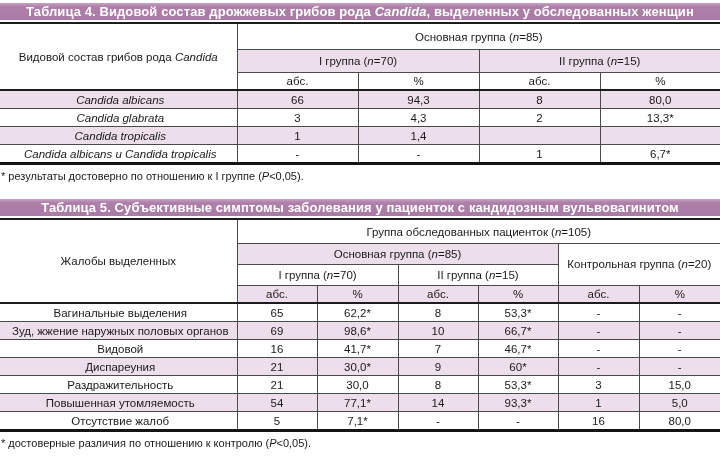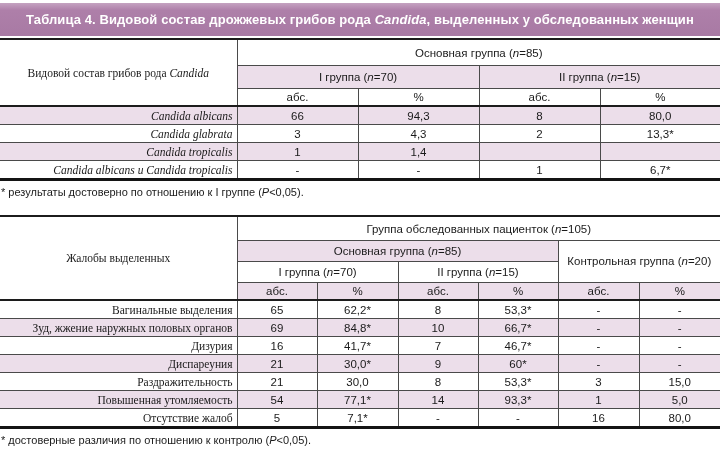--- a/index.html
+++ b/index.html
@@ -2,37 +2,37 @@
 <html><head>
 <meta charset="utf-8">
 <style>
   html,body{margin:0;padding:0;background:#ffffff;}
   .page{
     width:720px;height:466px;overflow:hidden;background:#ffffff;
     font-family:"Liberation Sans",sans-serif;color:#1a1a1a;
     box-sizing:border-box;padding-top:3px;
   }
   .title-bar{
-    height:33px;display:flex;align-items:center;justify-content:center;
+    height:17px;display:flex;align-items:center;justify-content:center;
     background:linear-gradient(180deg,#c5a3c1 0%,#ae7fa9 22%,#a87aa4 100%);
     color:#ffffff;font-weight:bold;font-size:13px;letter-spacing:.1px;
     margin-bottom:2px;
   }
   .tbl{
     width:720px;border-collapse:collapse;table-layout:fixed;
     border-top:2px solid #1c1c1c;border-bottom:3px solid #141414;
     font-size:11.5px;
   }
   .tbl th,.tbl td{
     border-left:1px solid #4a4a4a;border-top:1px solid #4a4a4a;
     padding:0 4px;text-align:center;font-weight:normal;vertical-align:middle;
     overflow:hidden;
   }
-  .tbl .label-head,.tbl td.label{border-left:none;font-family:Liberation Serif, serif;}
-  .tbl td.label{text-align:right;padding-left:8px;}
+  .tbl .label-head,.tbl td.label{border-left:none;}
+  .tbl td.label{text-align:center;padding-left:8px;}
   .it{font-style:italic;}
   .tbl tbody td{height:17px;}
   .tbl tbody tr:first-child td{border-top:2px solid #1c1c1c;}
   
   #t4 .hrow1 th{height:25px;}
   #t4 .hrow2 th{height:22px;}
   #t4 .hrow3 th{height:16px;}
   #t5 .hrow1 th{height:23px;}
   #t5 .hrow2 th{height:20px;}
   #t5 .hrow3 th{height:20px;}
@@ -110,20 +110,23 @@
             <td>6,7*</td>
           </tr>
         </tbody>
     </table>
     <div class="footnote">* результаты достоверно по отношению к I группе (<i>P</i>&lt;0,05).</div>
   </section>
 
   <div class="gap"></div>
 
   <section>
+    <div class="title-bar">
+      <span>Таблица 5. Субъективные симптомы заболевания у пациенток с кандидозным вульвовагинитом</span>
+    </div>
     <table class="tbl" id="t5">
       <colgroup>
         <col style="width:237px">
           <col style="width:80px">
           <col style="width:81px">
         <col style="width:80px">
           <col style="width:80px">
           <col style="width:81px">
           <col style="width:81px">
       </colgroup>
@@ -155,28 +158,28 @@
             <td>65</td>
             <td>62,2*</td>
             <td>8</td>
             <td>53,3*</td>
             <td>-</td>
             <td>-</td>
           </tr>
           <tr>
             <td class="label">Зуд, жжение наружных половых органов</td>
             <td>69</td>
-            <td>84,8*</td>
+            <td>98,6*</td>
             <td>10</td>
             <td>66,7*</td>
             <td>-</td>
             <td>-</td>
           </tr>
           <tr>
-            <td class="label">Дизурия</td>
+            <td class="label">Видовой</td>
             <td>16</td>
             <td>41,7*</td>
             <td>7</td>
             <td>46,7*</td>
             <td>-</td>
             <td>-</td>
           </tr>
           <tr>
             <td class="label">Диспареуния</td>
             <td>21</td>

